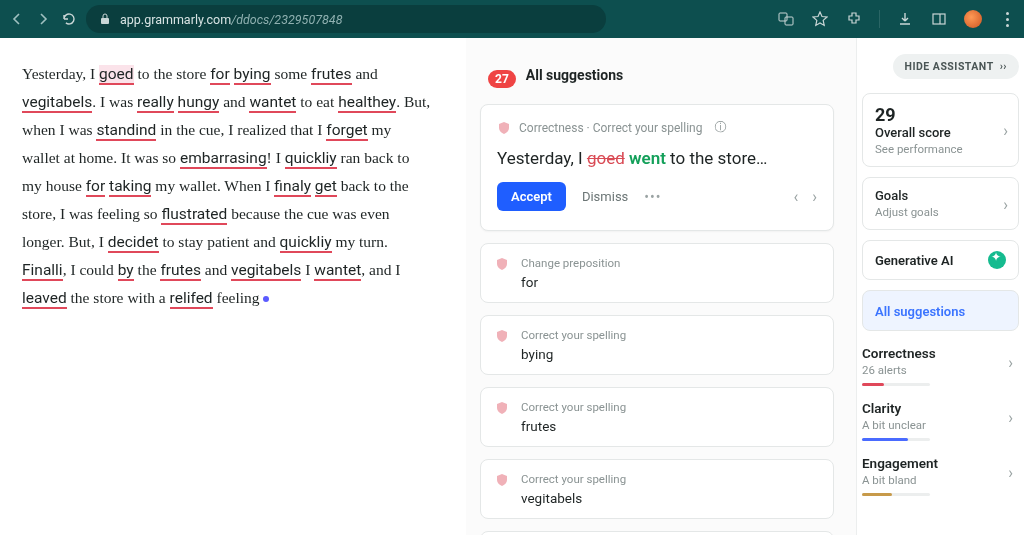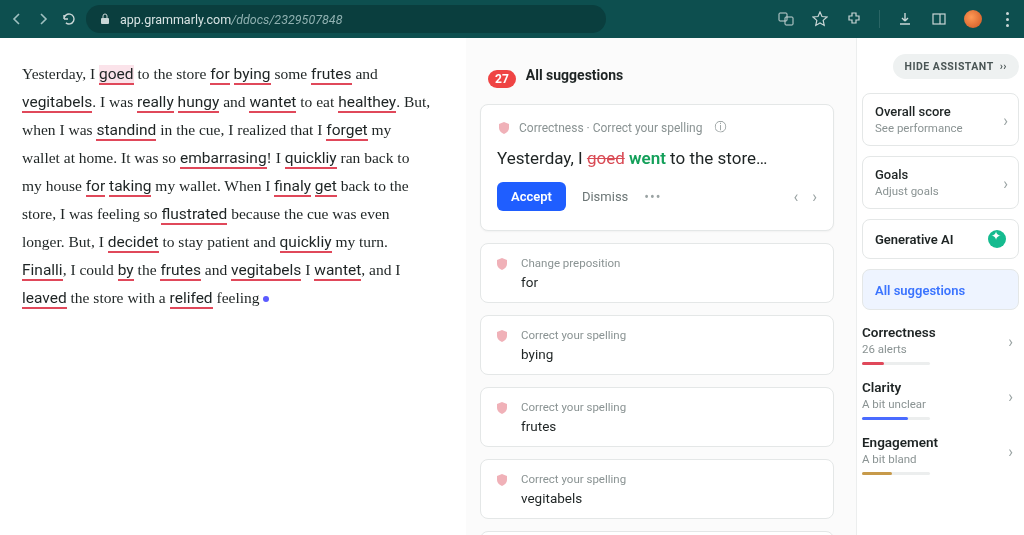--- a/index.html
+++ b/index.html
@@ -240,20 +240,21 @@
       </div>
   </div>
 
   <div class="side-col">
     <div class="hidebtn">
       <span>HIDE ASSISTANT</span>
         <span>››</span>
     </div>
 
     <div class="panel">
+      <div class="big">29</div>
       <div class="lab">Overall score</div>
       <div class="sub">See performance</div>
       <span class="chev">›</span>
     </div>
 
     <div class="panel">
       <div class="lab">Goals</div>
       <div class="sub">Adjust goals</div>
       <span class="chev">›</span>
     </div>

